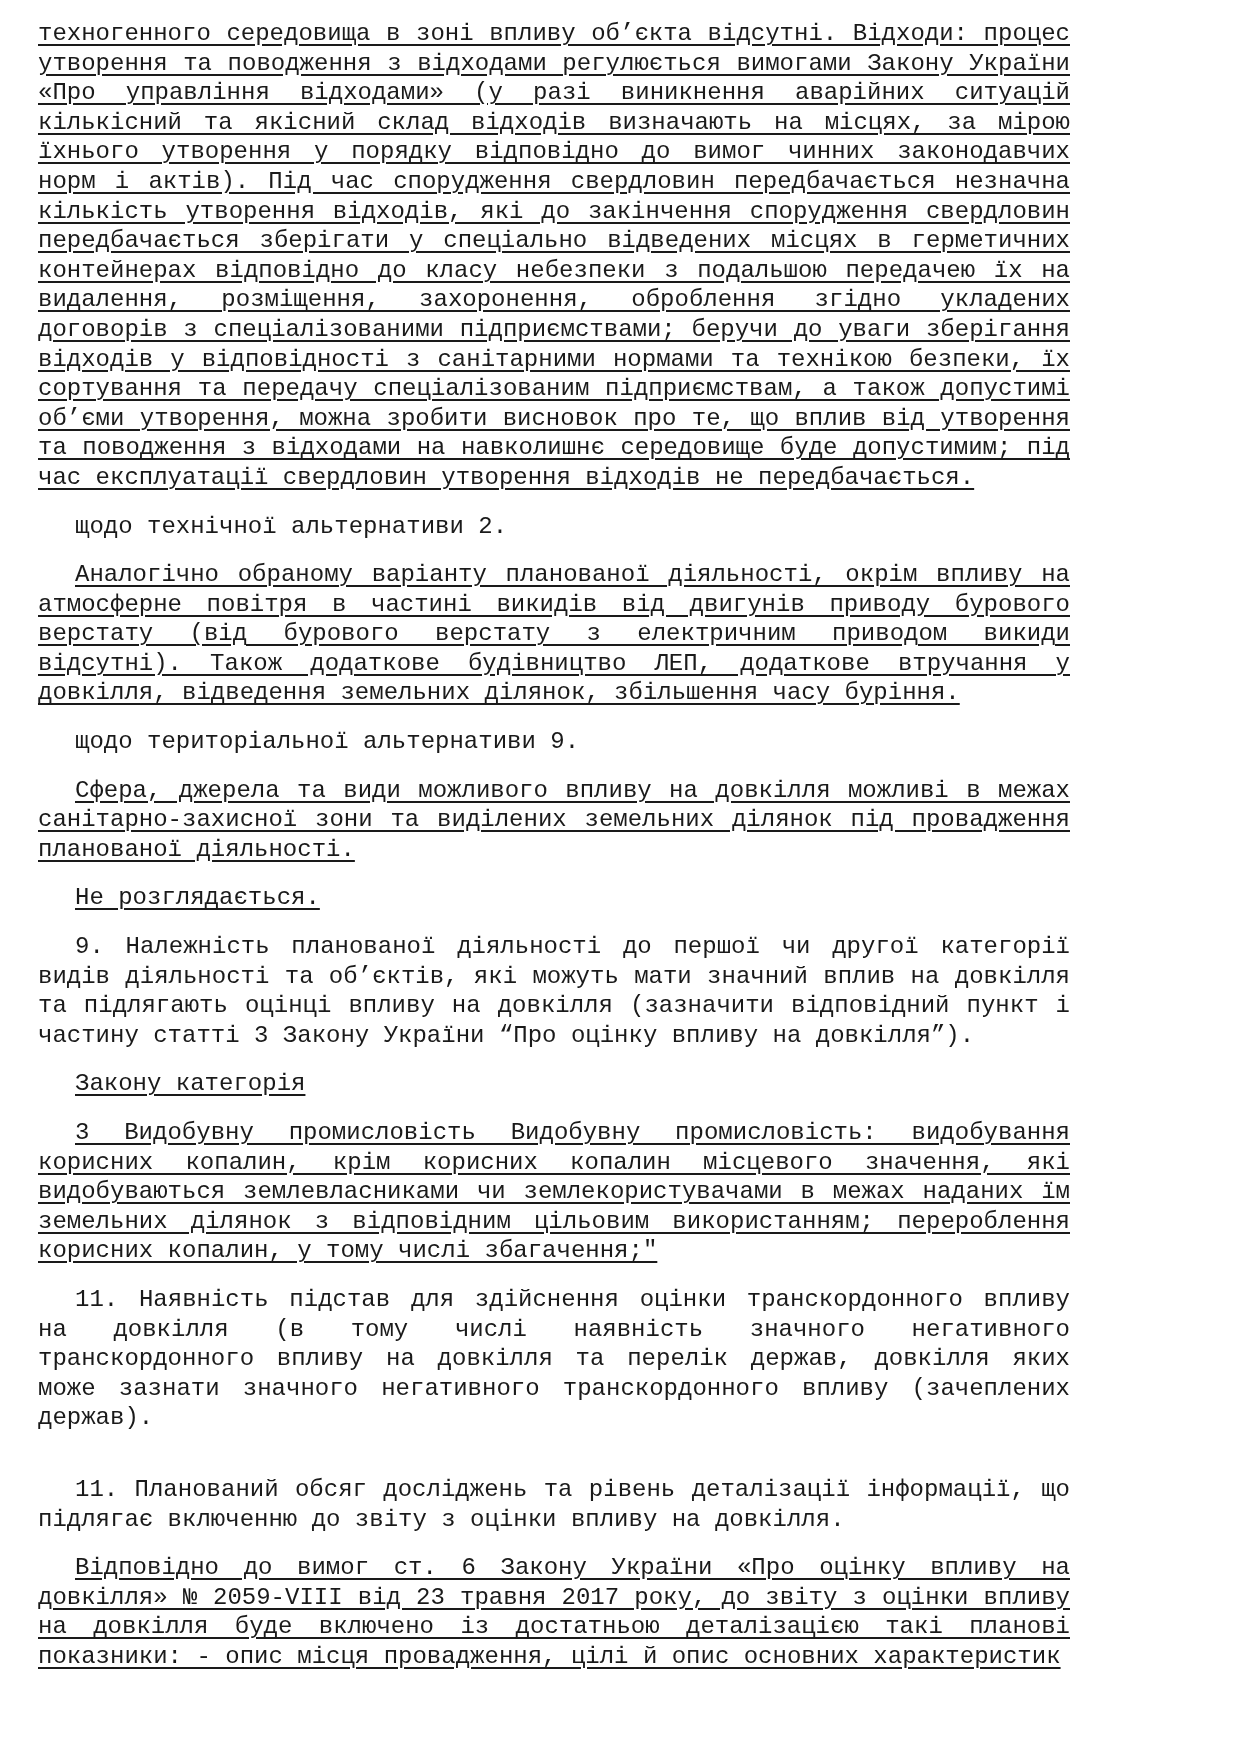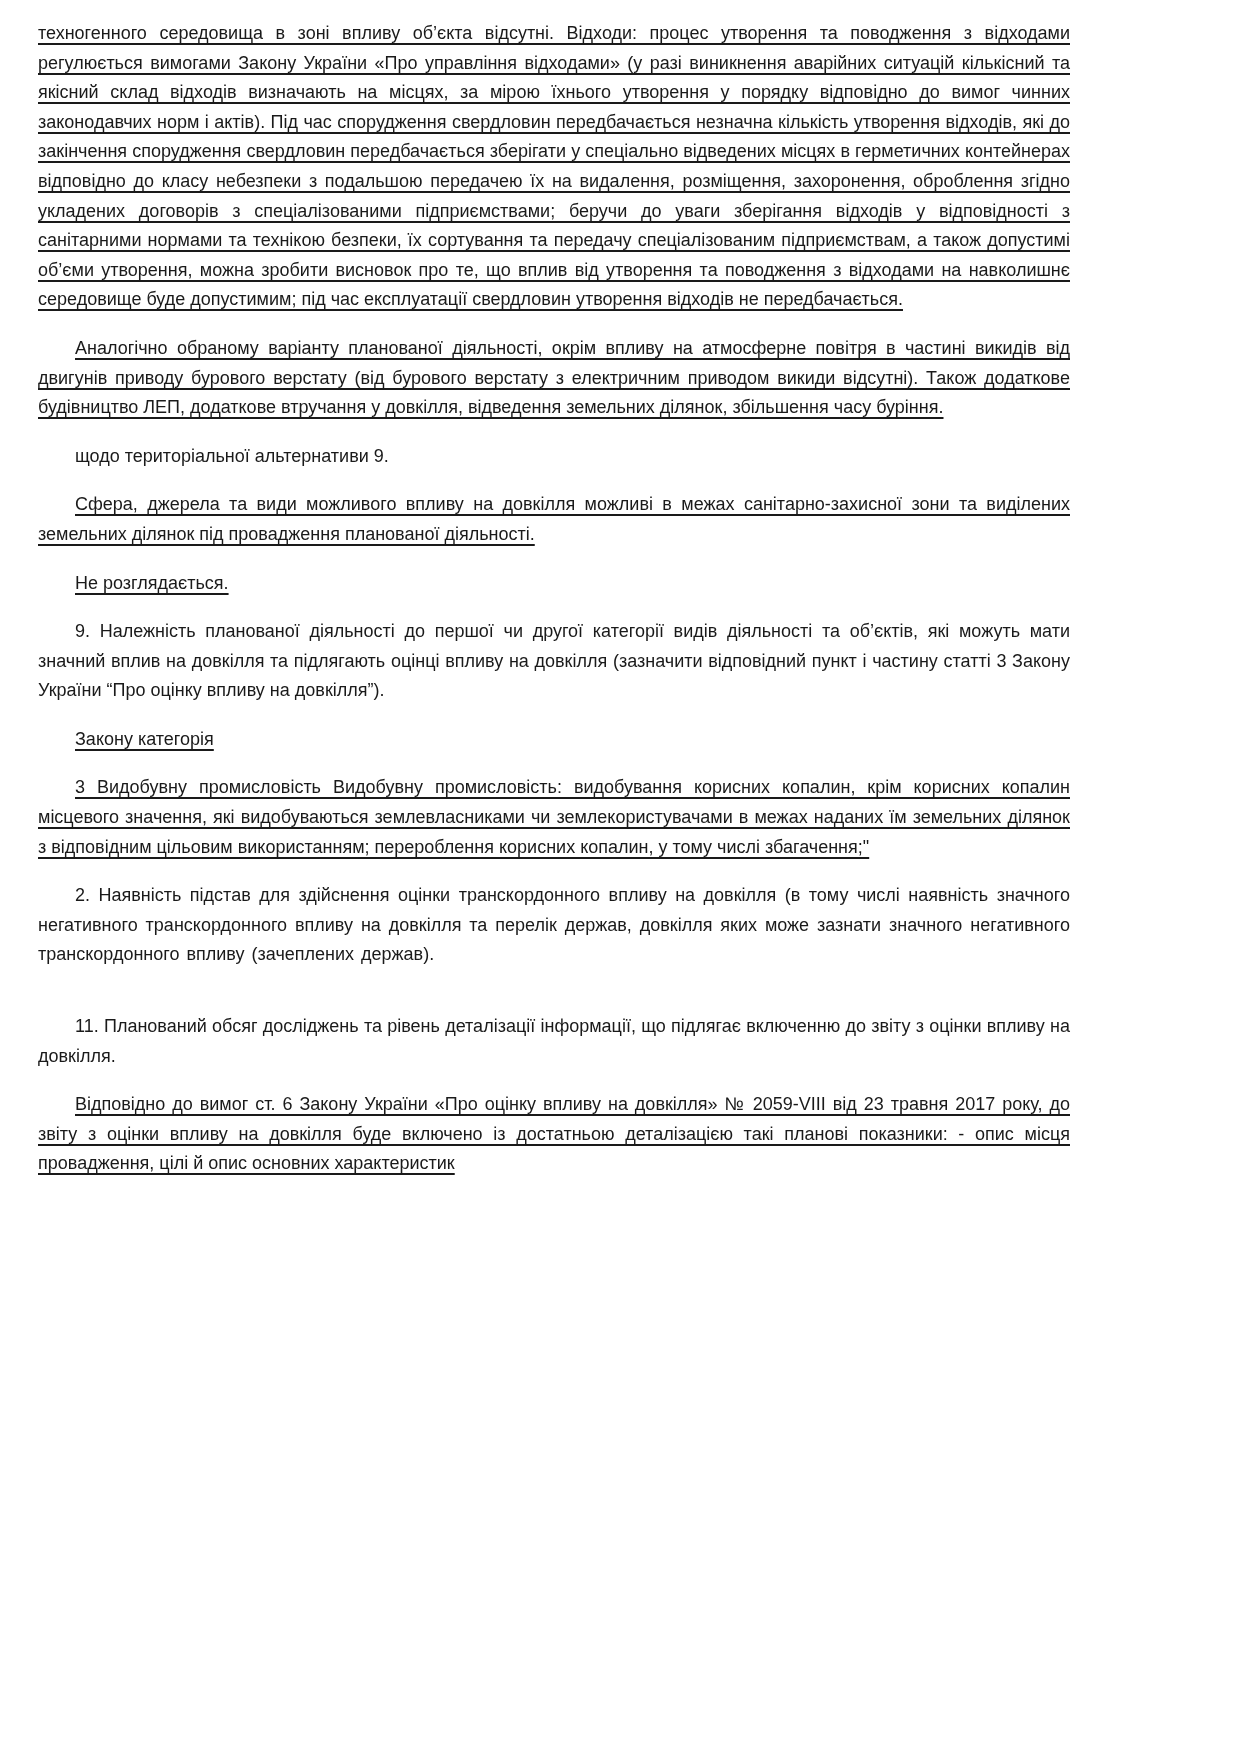--- a/index.html
+++ b/index.html
@@ -11,22 +11,22 @@
       width: 1239px;
       height: 1754px;
       overflow: hidden;
       position: relative;
     }
     .page {
       position: absolute;
       left: 38px;
       top: 19px;
       width: 1032px;
-      font-family: Liberation Sans, sans-serif;
-      font-size: 18px;
+      font-family: Liberation Mono, monospace;
+      font-size: 24px;
       line-height: 29.6px;
       color: #1a1a1a;
     }
     .p {
       margin: 0;
       text-align: justify;
       text-align-last: left;
     }
     .indent { text-indent: 37px; }
     .u {
@@ -39,20 +39,23 @@
   </style>
 </head>
 <body>
 
 <div class="page">
 
   <p class="p">
     <span class="u">техногенного середовища в зоні впливу об’єкта відсутні. Відходи: процес утворення та поводження з відходами регулюється вимогами Закону України «Про управління відходами» (у разі виникнення аварійних ситуацій кількісний та якісний склад відходів визначають на місцях, за мірою їхнього утворення у порядку відповідно до вимог чинних законодавчих норм і актів). Під час спорудження свердловин передбачається незначна кількість утворення відходів, які до закінчення спорудження свердловин передбачається зберігати у спеціально відведених місцях в герметичних контейнерах відповідно до класу небезпеки з подальшою передачею їх на видалення, розміщення, захоронення, оброблення згідно укладених договорів з спеціалізованими підприємствами; беручи до уваги зберігання відходів у відповідності з санітарними нормами та технікою безпеки, їх сортування та передачу спеціалізованим підприємствам, а також допустимі об’єми утворення, можна зробити висновок про те, що вплив від утворення та поводження з відходами на навколишнє середовище буде допустимим; під час експлуатації свердловин утворення відходів не передбачається.</span>
   </p>
 
+  <p class="p indent gap-s">
+    <span>щодо технічної альтернативи 2.</span>
+  </p>
 
   <p class="p indent gap-s">
     <span class="u">Аналогічно обраному варіанту планованої діяльності, окрім впливу на атмосферне повітря в частині викидів від двигунів приводу бурового верстату (від бурового верстату з електричним приводом викиди відсутні). Також додаткове будівництво ЛЕП, додаткове втручання у довкілля, відведення земельних ділянок, збільшення часу буріння.</span>
   </p>
 
   <p class="p indent gap-s">
     <span>щодо територіальної альтернативи 9.</span>
   </p>
 
   <p class="p indent gap-s">
@@ -70,21 +73,21 @@
 
   <p class="p indent gap-s">
     <span class="u">Закону категорія</span>
   </p>
 
   <p class="p indent gap-s">
     <span class="u">3 Видобувну промисловість Видобувну промисловість: видобування корисних копалин, крім корисних копалин місцевого значення, які видобуваються землевласниками чи землекористувачами в межах наданих їм земельних ділянок з відповідним цільовим використанням; перероблення корисних копалин, у тому числі збагачення;"</span>
   </p>
 
   <p class="p indent gap-s" style="word-spacing: 2px;">
-    <span>2. Наявність підстав для здійснення оцінки транскордонного впливу на довкілля (в тому числі наявність значного негативного транскордонного впливу на довкілля та перелік держав, довкілля яких може зазнати значного негативного транскордонного впливу (зачеплених держав).</span>
+    <span>11. Наявність підстав для здійснення оцінки транскордонного впливу на довкілля (в тому числі наявність значного негативного транскордонного впливу на довкілля та перелік держав, довкілля яких може зазнати значного негативного транскордонного впливу (зачеплених держав).</span>
   </p>
 
 
   <p class="p indent gap-l">
     <span>11. Планований обсяг досліджень та рівень деталізації інформації, що підлягає включенню до звіту з оцінки впливу на довкілля.</span>
   </p>
 
   <p class="p indent gap-s">
     <span class="u">Відповідно до вимог ст. 6 Закону України «Про оцінку впливу на довкілля» № 2059-VIII від 23 травня 2017 року, до звіту з оцінки впливу на довкілля буде включено із достатньою деталізацією такі планові показники: - опис місця провадження, цілі й опис основних характеристик</span>
   </p>

